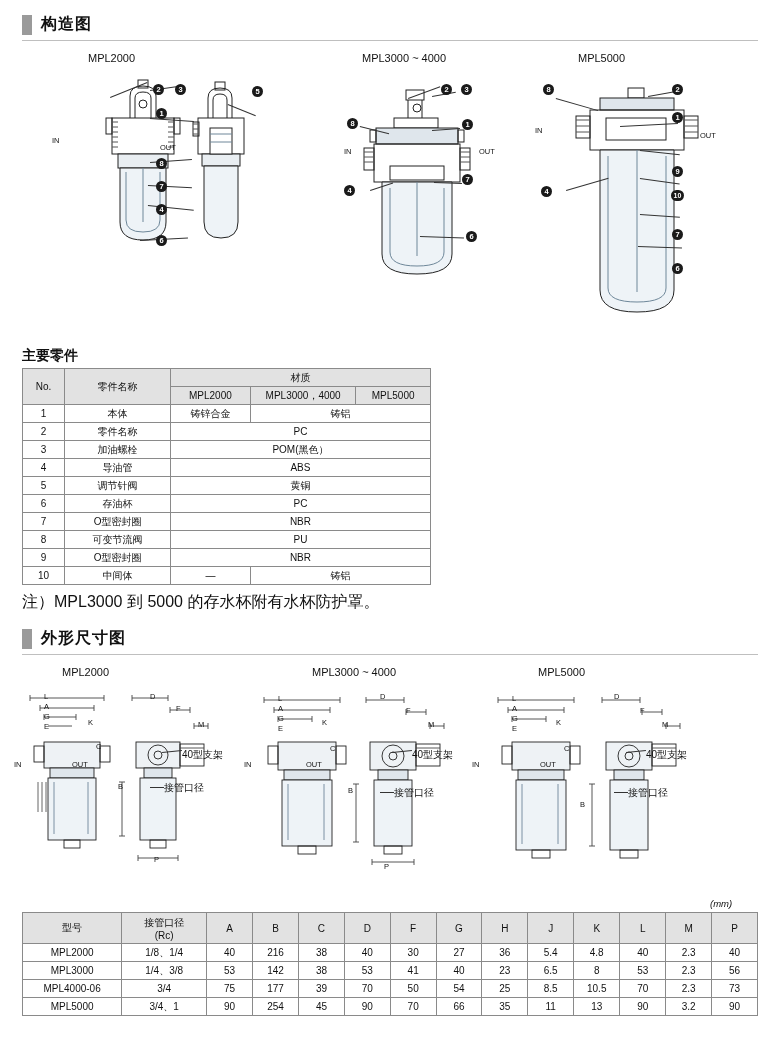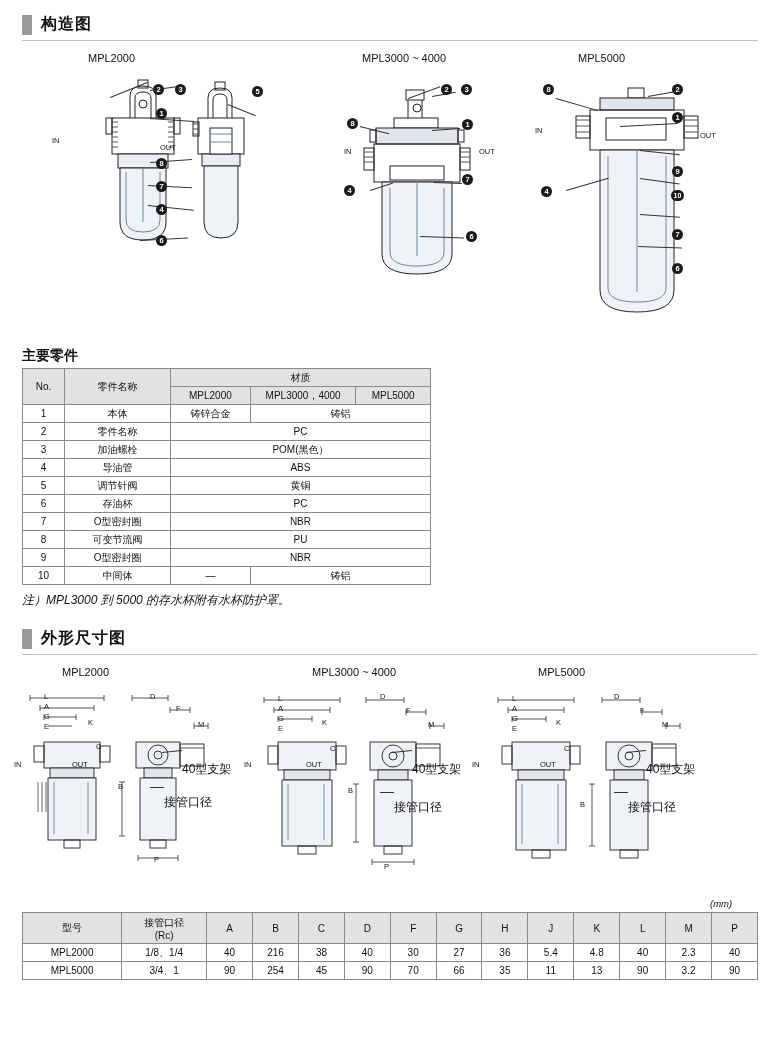--- a/index.html
+++ b/index.html
@@ -14,21 +14,21 @@
   .sec-head{position:absolute;display:flex;align-items:center;}
   .sec-bar{width:10px;height:20px;background:#9a9a9a;margin-right:9px;}
   .sec-title{font-size:16px;font-weight:bold;letter-spacing:1px;color:#111;}
   .sec-rule{position:absolute;height:1px;background:#bfbfbf;}
 
   
   .cap{position:absolute;font-size:11px;color:#111;white-space:nowrap;}
 
   
   .lbl{position:absolute;font-size:7.5px;color:#111;white-space:nowrap;}
-  .lbl-cn{position:absolute;font-size:12px;color:#111;white-space:nowrap;margin-top:13px;}
+  .lbl-cn{position:absolute;font-size:10px;color:#111;white-space:nowrap;}
 
   
   .callout{
     position:absolute;width:11px;height:11px;border-radius:50%;
     background:#1a1a1a;color:#fff;font-size:7.5px;line-height:11px;
     text-align:center;font-weight:bold;
   }
   .callout.wide{width:13px;height:11px;border-radius:6px;font-size:7px;}
 
   
@@ -38,21 +38,21 @@
   .dw{position:absolute;}
   .dw svg{display:block;}
 
   
   table{border-collapse:collapse;position:absolute;font-size:10px;}
   table td,table th{border:1px solid #8a8a8a;text-align:center;
     font-weight:normal;color:#111;padding:0;}
   thead td,thead th{background:#e2e2e2;}
   .parts-tbl td{height:17px;}
   .dim-tbl td{height:17px;}
-  .note{position:absolute;font-size:12px;color:#111;font-style:italic;}
+  .note{position:absolute;font-size:16px;color:#111;}
   .mm{position:absolute;font-size:9.5px;color:#111;font-style:italic;}
   .small-title{position:absolute;font-size:14px;font-weight:bold;color:#111;}
 </style>
 </head>
 <body>
 
 <div class="page">
 
   <div class="sec-head" style="left:22px;top:14px;">
     <div class="sec-bar"></div>
@@ -476,20 +476,52 @@
         <td>30</td>
         <td>27</td>
         <td>36</td>
         <td>5.4</td>
         <td>4.8</td>
         <td>40</td>
         <td>2.3</td>
         <td>40</td>
       </tr>
       <tr>
+        <td>MPL3000</td>
+        <td>1/4、3/8</td>
+        <td>53</td>
+        <td>142</td>
+        <td>38</td>
+        <td>53</td>
+        <td>41</td>
+        <td>40</td>
+        <td>23</td>
+        <td>6.5</td>
+        <td>8</td>
+        <td>53</td>
+        <td>2.3</td>
+        <td>56</td>
+      </tr>
+      <tr>
+        <td>MPL4000-06</td>
+        <td>3/4</td>
+        <td>75</td>
+        <td>177</td>
+        <td>39</td>
+        <td>70</td>
+        <td>50</td>
+        <td>54</td>
+        <td>25</td>
+        <td>8.5</td>
+        <td>10.5</td>
+        <td>70</td>
+        <td>2.3</td>
+        <td>73</td>
+      </tr>
+      <tr>
         <td>MPL5000</td>
         <td>3/4、1</td>
         <td>90</td>
         <td>254</td>
         <td>45</td>
         <td>90</td>
         <td>70</td>
         <td>66</td>
         <td>35</td>
         <td>11</td>

